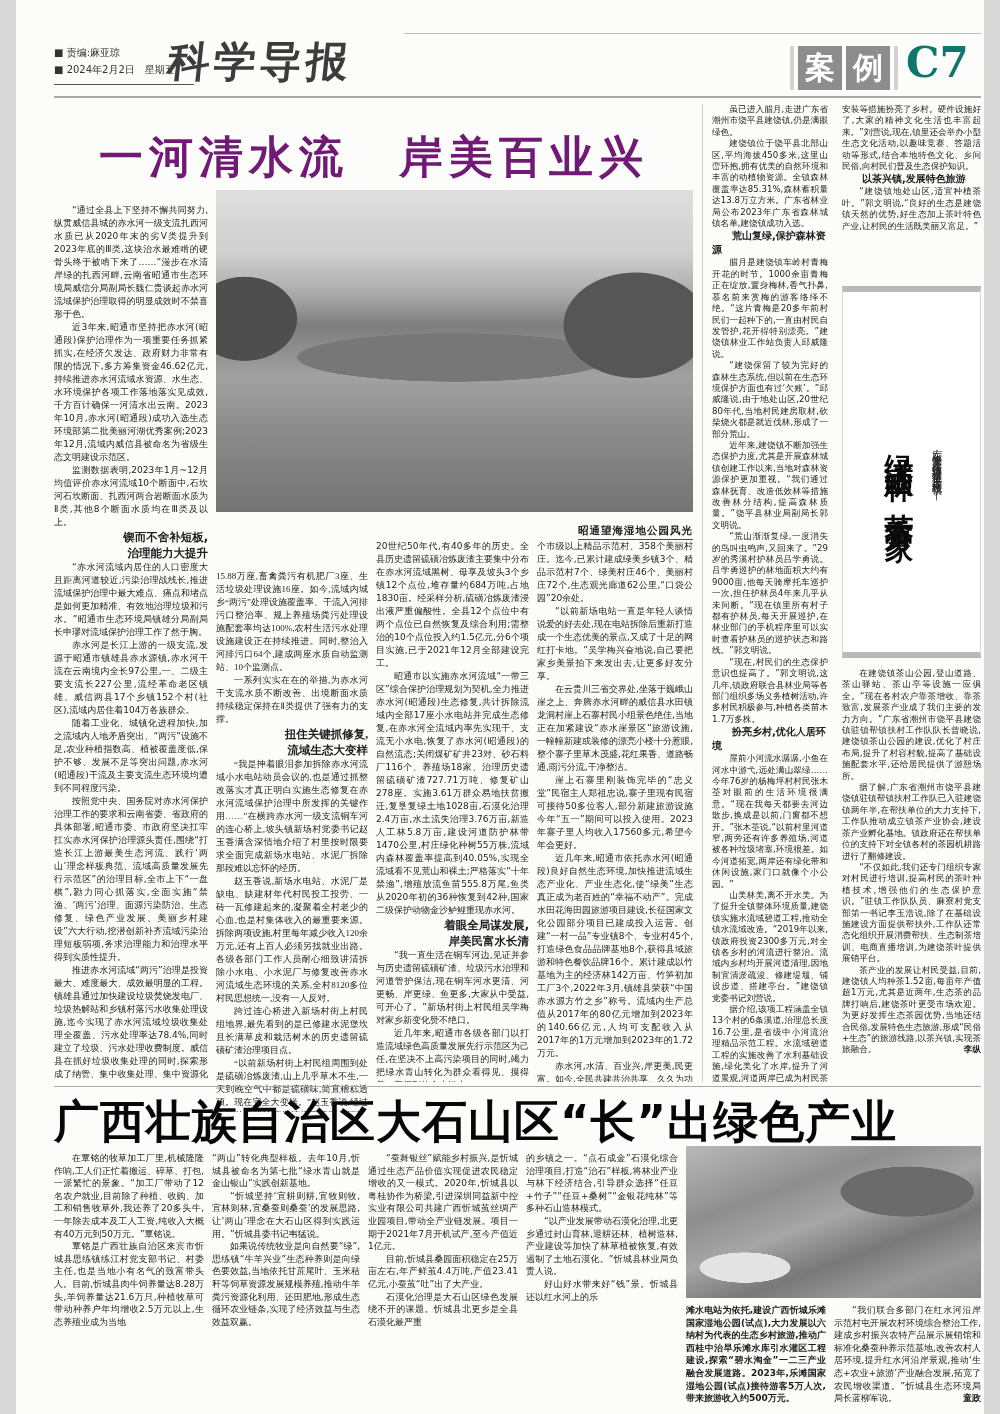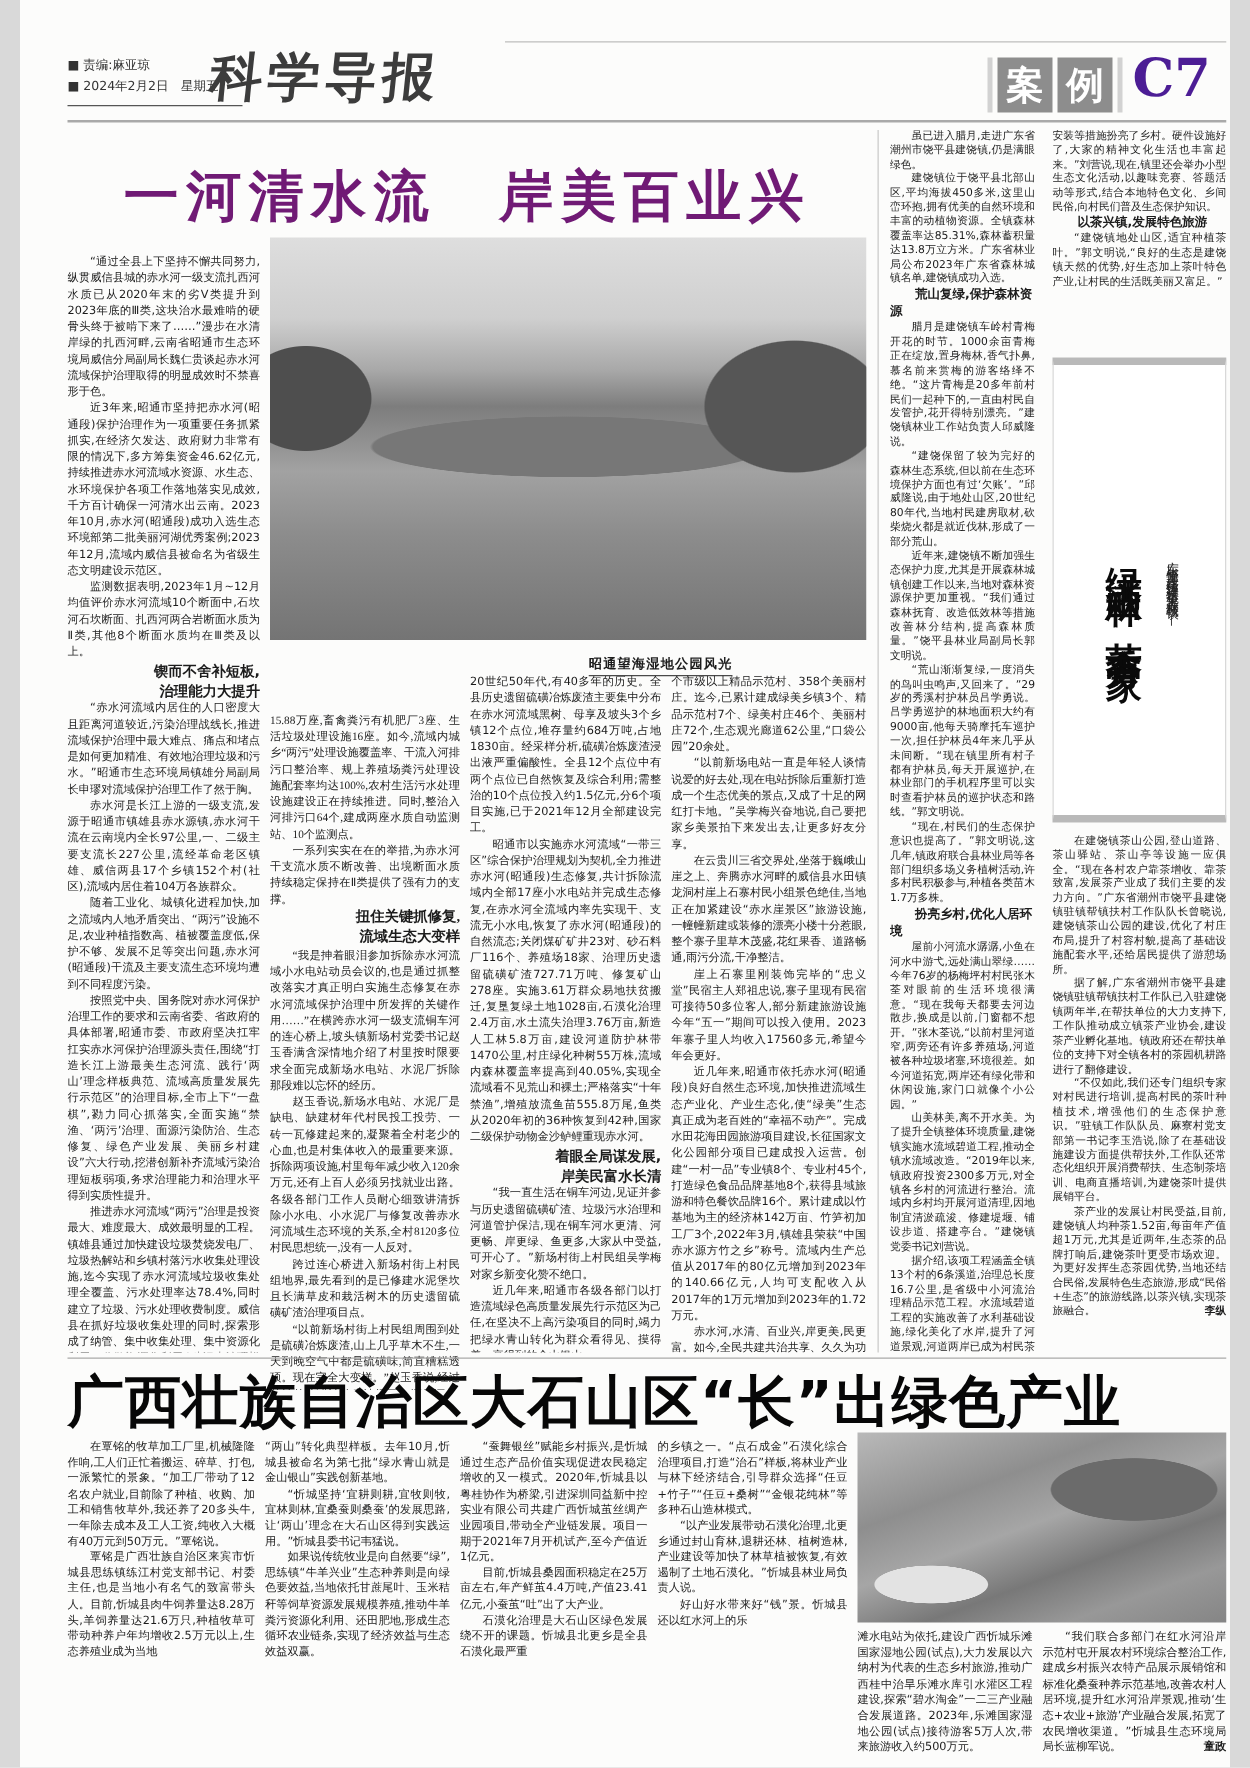--- a/index.html
+++ b/index.html
@@ -9,33 +9,33 @@
   
   .hdr-left{left:38px;top:44px;width:140px;font-size:10px;line-height:17px;color:#333;
             border-bottom:1px solid #555;padding-bottom:6px;}
   .masthead{left:152px;top:34px;font-family:"DejaVu Serif","Liberation Serif",serif;
             font-size:42px;font-weight:bold;color:#3c3c3c;transform:skewX(-6deg);letter-spacing:4px;}
   .toprule{left:388px;top:33px;width:577px;height:1px;background:#bdbdbd;}
   .sec-tick{top:46px;width:4px;height:44px;background:#d2d2d2;}
   .sec-box{top:46px;width:44px;height:44px;background:#8d8d8d;color:#fff;font-size:30px;font-weight:bold;
            display:flex;align-items:center;justify-content:center;}
   .pageno{left:890px;top:38px;font-family:"DejaVu Serif","Liberation Serif",serif;
-          font-size:42px;font-weight:bold;color:#4c1d95;}
+          font-size:42px;font-weight:bold;color:#0f766e;}
   .hdr-rule{left:38px;top:96px;width:927px;height:2px;background:#a9a9a9;}
   
   .kicker{left:40px;top:106px;font-size:16px;letter-spacing:3px;color:#222;font-weight:500;}
   .headline{left:38px;top:128px;width:640px;text-align:center;font-size:44px;font-weight:bold;
             letter-spacing:6px;color:#701a75;white-space:nowrap;}
   .photo-main{left:200px;top:190px;width:477px;height:322px;
      background:
        radial-gradient(ellipse 130px 95px at 88% 42%, #565656 0%, #565656 55%, rgba(86,86,86,0) 56%),
        radial-gradient(ellipse 100px 80px at 6% 40%, #4e4e4e 0%, #4e4e4e 52%, rgba(78,78,78,0) 53%),
        radial-gradient(ellipse 260px 40px at 50% 52%, #777 0%, #777 60%, rgba(120,120,120,0) 61%),
        linear-gradient(180deg,#dedede 0%,#cfcfcf 20%,#a8a8a8 33%,#7d7d7d 42%,#8f8f8f 50%,#a2a2a2 58%,#8c8c8c 74%,#747474 100%);}
-  .cap{left:364px;top:519px;width:297px;text-align:center;}
+  .cap{left:380px;top:519px;width:297px;text-align:right;}
   .cap-t{font-weight:bold;font-size:10.5px;letter-spacing:1px;border-bottom:1.5px solid #4a4a4a;padding-bottom:3px;}
   .col{position:absolute;font-size:9px;line-height:13px;text-align:justify;overflow:hidden;}
   .col p{margin:0;text-indent:2em;}
   .sub{font-weight:bold;font-size:11.5px;line-height:16px;margin:9px 0 7px 0;text-indent:0;text-align:right;}
   .subr{font-weight:bold;font-size:10px;line-height:14px;margin:8px 0 6px 0;text-indent:0;text-align:left;}
   .rcol{font-size:8.6px;line-height:11.4px;}
   .vrule{left:686px;top:104px;width:1px;height:978px;background:#c9c9c9;}
   
   .vbox{left:826px;top:286px;width:139px;height:372px;box-sizing:border-box;background:#fff;
         border-top:6px solid #b9b9b9;border-bottom:6px solid #b9b9b9;
@@ -178,20 +178,20 @@
     <p>石漠化治理是大石山区绿色发展绕不开的课题。忻城县北更乡是全县石漠化最严重</p>
   </div>
   <div class="col bcol" style="left:510px;top:1152px;width:152px;height:258px;">
     <p style="text-indent:0">的乡镇之一。“点石成金”石漠化综合治理项目,打造“治石”样板,将林业产业与林下经济结合,引导群众选择“任豆+竹子”“任豆+桑树”“金银花纯林”等多种石山造林模式。</p>
     <p>“以产业发展带动石漠化治理,北更乡通过封山育林,退耕还林、植树造林,产业建设等加快了林草植被恢复,有效遏制了土地石漠化。”忻城县林业局负责人说。</p>
     <p>好山好水带来好“钱”景。忻城县还以红水河上的乐</p>
   </div>
 
   <div class="abs photo-bottom"></div>
 
-  <div class="col bcol" style="left:670px;top:1304px;width:140px;height:106px;">
+  <div class="col bcol" style="left:670px;top:1304px;width:140px;height:106px;font-weight:bold;">
     <p style="text-indent:0">滩水电站为依托,建设广西忻城乐滩国家湿地公园(试点),大力发展以六纳村为代表的生态乡村旅游,推动广西桂中治旱乐滩水库引水灌区工程建设,探索“碧水淘金”一二三产业融合发展道路。2023年,乐滩国家湿地公园(试点)接待游客5万人次,带来旅游收入约500万元。</p>
   </div>
   <div class="col bcol" style="left:818px;top:1304px;width:147px;height:106px;">
     <p><span>“我们联合多部门在红水河沿岸示范村屯开展农村环境综合整治工作,建成乡村振兴农特产品展示展销馆和标准化桑蚕种养示范基地,改善农村人居环境,提升红水河沿岸景观,推动‘生态+农业+旅游’产业融合发展,拓宽了农民增收渠道。”忻城县生态环境局局长蓝柳军说。</span><span class="byl-in">童政</span></p>
   </div>
 
 </div>
 
 </body></html>

